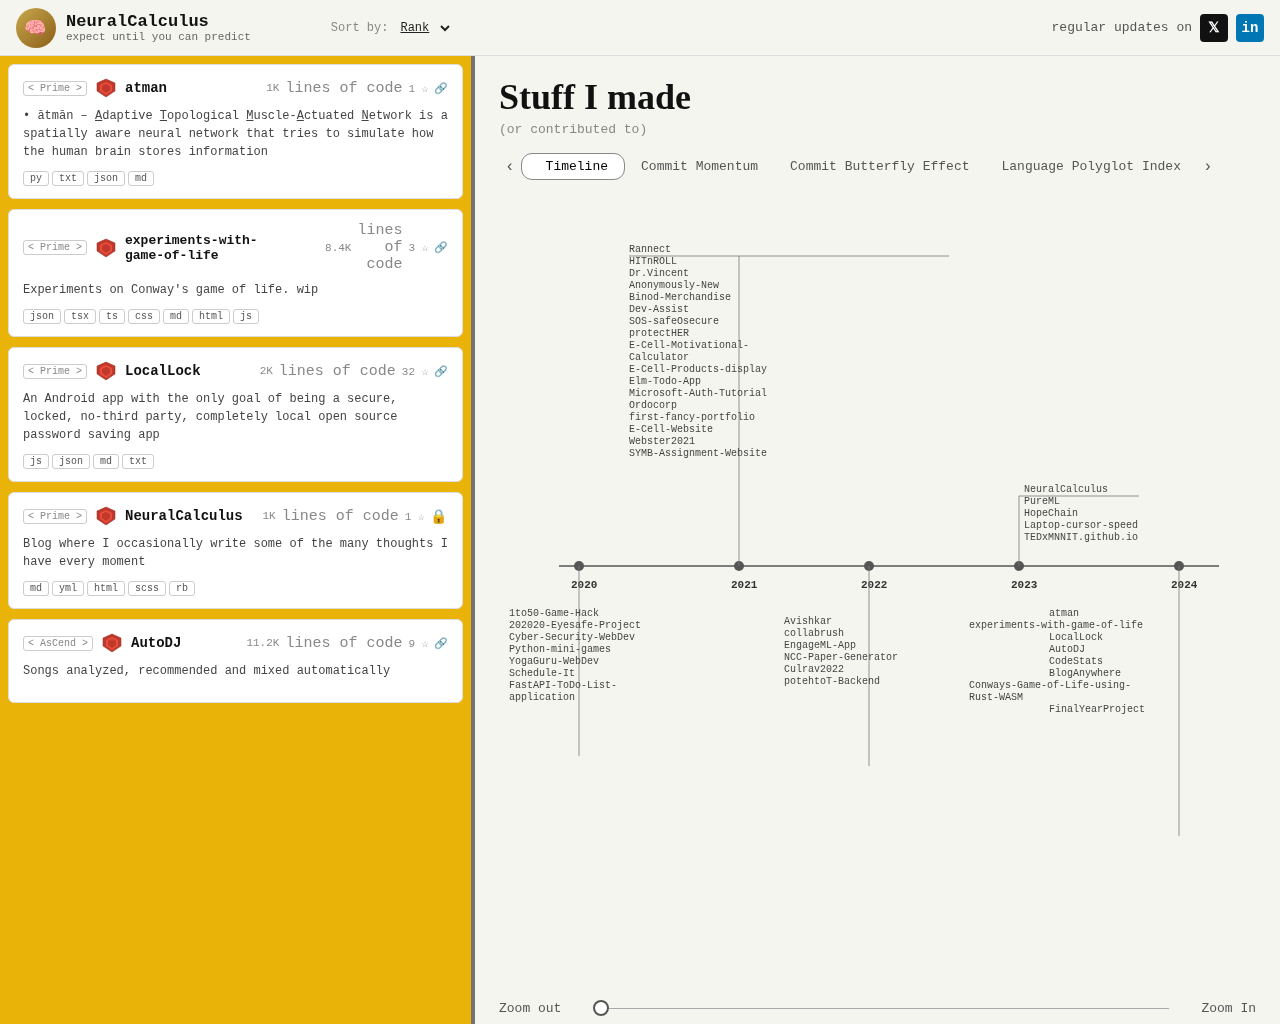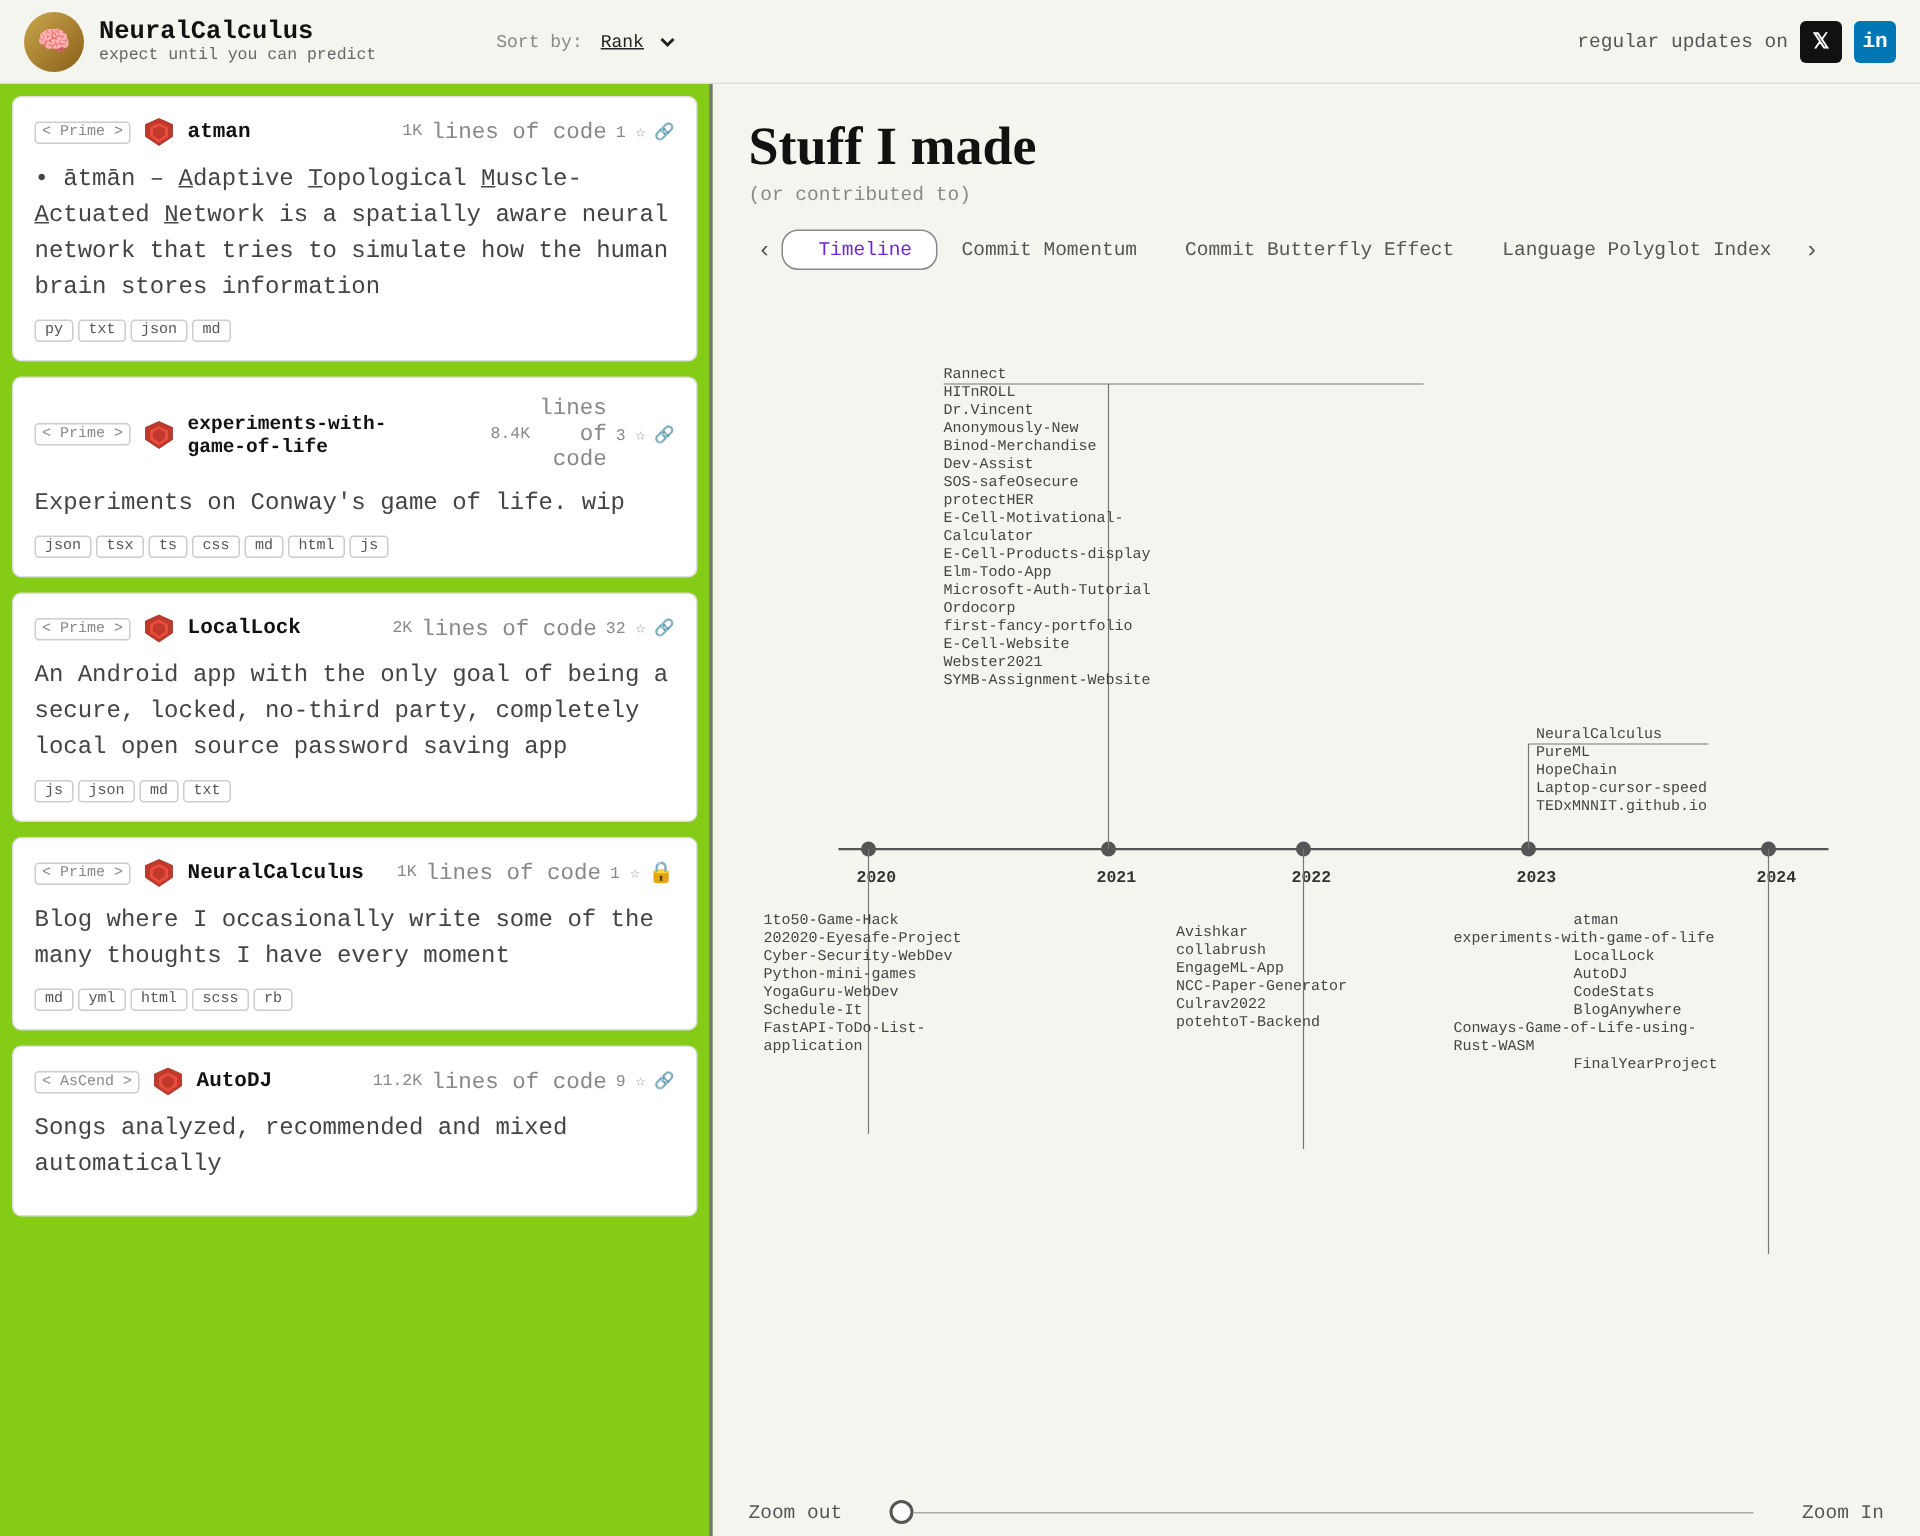--- a/index.html
+++ b/index.html
@@ -81,23 +81,23 @@
       display: flex;
       flex: 1;
       overflow: hidden;
     }
 
     
     .left-panel {
       width: 475px;
       flex: 0 0 475px;
       overflow-y: auto;
-      border-right: 2px solid #737373;
+      border-right: 4px solid #737373;
       padding: 8px;
-      background: #84cc16;
+      background: #eab308;
     }
 
     .card {
       background: white;
       border: 1px solid #ddd;
       border-radius: 6px;
       padding: 12px 14px;
       margin-bottom: 10px;
     }
     .card-header {
@@ -125,21 +125,21 @@
     }
     .card-header-right {
       display: flex;
       align-items: center;
       gap: 6px;
       font-size: 11px;
       color: #888;
     }
     .lines-label { font-size: 15px; }
     .card-desc {
-      font-size: 16px;
+      font-size: 12px;
       color: #444;
       margin: 6px 0 10px 0;
       line-height: 1.5;
     }
     .card-desc u { text-decoration: underline; }
     .tags { display: flex; flex-wrap: wrap; gap: 3px; }
     .tag {
       font-size: 10px;
       border: 1px solid #ccc;
       border-radius: 3px;
@@ -188,21 +188,21 @@
     .tab {
       padding: 5px 16px;
       font-size: 13px;
       cursor: pointer;
       color: #555;
       white-space: nowrap;
     }
     .tab.active {
       border: 1px solid #888;
       border-radius: 11px;
-      color: #6d28d9;
+      color: #000000;
       background: white;
       padding-left: 24px;
     }
 
     
     .timeline-area {
       flex: 1;
       overflow: hidden;
       position: relative;
     }

